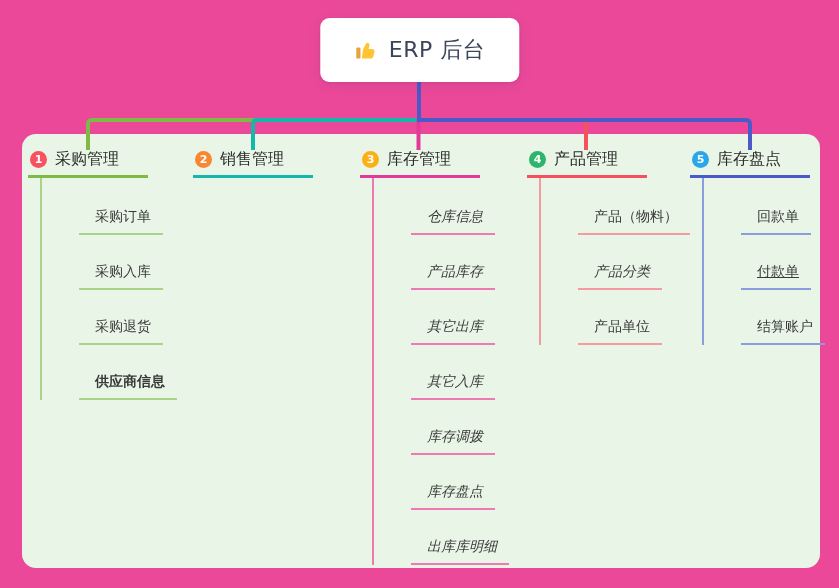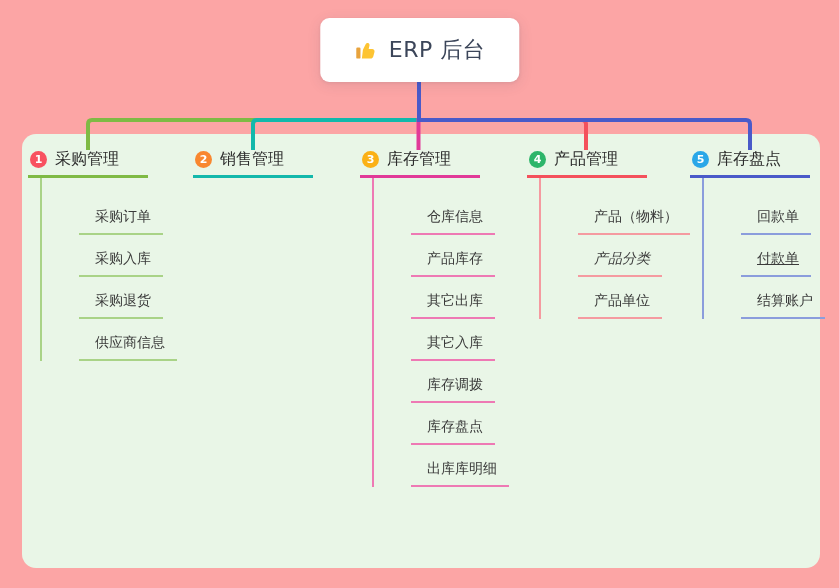--- a/index.html
+++ b/index.html
@@ -1,32 +1,32 @@
 <!DOCTYPE html>
 <html><head>
 <meta charset="utf-8">
 <style>
   html,body{margin:0;padding:0;background:#fff;}
   body{font-family:"DejaVu Sans","Liberation Sans",sans-serif;}
-  .canvas{position:relative;width:839px;height:588px;background:#fca5a5;overflow:hidden;}
+  .canvas{position:relative;width:839px;height:588px;background:#ec4899;overflow:hidden;}
   .panel{position:absolute;left:22px;top:134px;width:798px;height:434px;border-radius:14px;background:#e9f6e7;}
   .connectors{position:absolute;left:0;top:0;width:839px;height:588px;pointer-events:none;}
   .root-node{position:absolute;top:18px;left:50%;transform:translateX(-50%);height:64px;
     display:flex;align-items:center;gap:11px;padding:0 34px;background:#fff;border-radius:9px;
     box-shadow:0 3px 14px rgba(40,60,90,.10),0 1px 3px rgba(40,60,90,.08);cursor:pointer;}
   .root-label{font-size:22px;color:#3b4559;letter-spacing:.5px;white-space:nowrap;}
   .thumb{width:24px;height:24px;display:block;}
   .column{position:absolute;top:148px;}
   .branch-label{display:inline-flex;align-items:center;gap:8px;min-width:120px;box-sizing:border-box;
     padding:1px 10px 5px 2px;border-bottom:3px solid #999;cursor:pointer;}
   .branch-text{font-size:16px;font-weight:500;color:#2d2d2d;white-space:nowrap;}
   .badge{width:17px;height:17px;border-radius:50%;flex:0 0 17px;display:flex;align-items:center;
     justify-content:center;color:#fff;font-size:11px;font-weight:700;line-height:1;}
   .children{margin-left:12px;border-left:2px solid #ccc;padding-left:37px;}
-  .child-row{height:42px;display:flex;align-items:flex-end;}
+  .child-row{height:55px;display:flex;align-items:flex-end;}
   .child-row:first-child{height:57px;}
   .child{font-size:14px;color:#3a3a3a;padding:0 12px 7px 16px;border-bottom:2px solid #ccc;
     white-space:nowrap;cursor:pointer;}
 </style>
 </head>
 <body>
 
 <div class="canvas">
 
   <div class="panel" style="background: rgb(233, 246, 231);"></div>
@@ -56,31 +56,31 @@
           <div class="child-row">
             <span class="child" style="border-bottom-color: rgb(169, 211, 135);">采购订单</span>
           </div>
           <div class="child-row">
             <span class="child" style="border-bottom-color: rgb(169, 211, 135);">采购入库</span>
           </div>
           <div class="child-row">
             <span class="child" style="border-bottom-color: rgb(169, 211, 135);">采购退货</span>
           </div>
           <div class="child-row">
-            <span class="child" style="border-bottom-color: rgb(169, 211, 135);">供应商信息</span>
+            <span class="child" style="border-bottom-color: rgb(169, 211, 135); font-weight: bold;">供应商信息</span>
           </div>
         </div></div>
       <div class="column" style="left: 193px;"><div class="branch-label" style="border-bottom-color: rgb(19, 184, 171);">
           <span class="badge" style="background: rgb(249, 135, 47);">2</span>
           <span class="branch-text">销售管理</span>
         </div></div>
       <div class="column" style="left: 360px;"><div class="branch-label" style="border-bottom-color: rgb(225, 58, 152);">
           <span class="badge" style="background: rgb(251, 177, 22);">3</span>
           <span class="branch-text">库存管理</span>
-        </div><div class="children" style="border-left-color: rgb(238, 121, 180);">
+        </div><div class="children" style="border-left-color: rgb(238, 121, 180); font-style: italic;">
           <div class="child-row">
             <span class="child" style="border-bottom-color: rgb(238, 121, 180);">仓库信息</span>
           </div>
           <div class="child-row">
             <span class="child" style="border-bottom-color: rgb(238, 121, 180);">产品库存</span>
           </div>
           <div class="child-row">
             <span class="child" style="border-bottom-color: rgb(238, 121, 180);">其它出库</span>
           </div>
           <div class="child-row">

